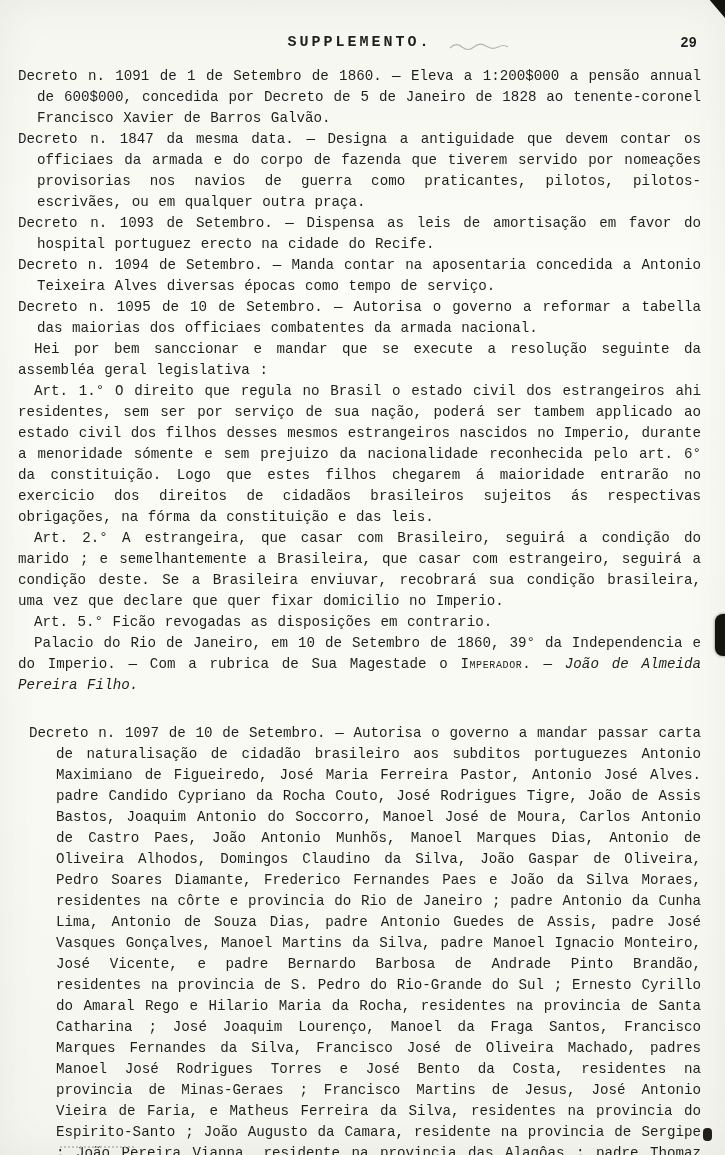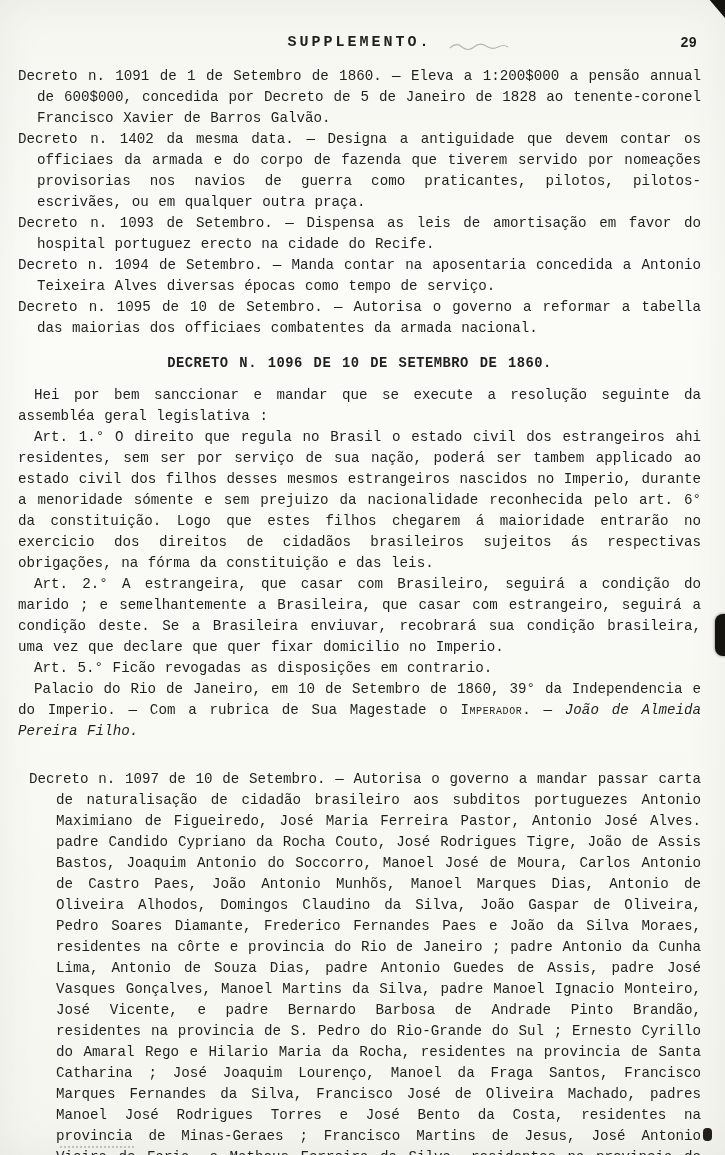--- a/index.html
+++ b/index.html
@@ -109,27 +109,26 @@
   <div class="header">
     <span>SUPPLEMENTO.</span>
     <span class="pagenum">29</span>
     <svg class="squiggle" width="64" height="10" viewBox="0 0 64 10">
       <path d="M2,6 q6,-6 12,-1 t12,0 t12,-1 t12,1 t10,0" stroke="#9a9a90" stroke-width="1.2" fill="none"></path>
     </svg>
   </div>
 
   <div>
     <p class="hang">Decreto n. 1091 de 1 de Setembro de 1860. — Eleva a 1:200$000 a pensão annual de 600$000, concedida por Decreto de 5 de Janeiro de 1828 ao tenente-coronel Francisco Xavier de Barros Galvão.</p>
-    <p class="hang">Decreto n. 1402 da mesma data. — Designa a antiguidade que devem contar os officiaes da armada e do corpo de fazenda que tiverem servido por nomeações provisorias nos navios de guerra como praticantes, pilotos, pilotos-escrivães, ou em qualquer outra praça.</p>
+    <p class="hang">Decreto n. 1847 da mesma data. — Designa a antiguidade que devem contar os officiaes da armada e do corpo de fazenda que tiverem servido por nomeações provisorias nos navios de guerra como praticantes, pilotos, pilotos-escrivães, ou em qualquer outra praça.</p>
     <p class="hang">Decreto n. 1093 de Setembro. — Dispensa as leis de amortisação em favor do hospital portuguez erecto na cidade do Recife.</p>
     <p class="hang">Decreto n. 1094 de Setembro. — Manda contar na aposentaria concedida a Antonio Teixeira Alves diversas épocas como tempo de serviço.</p>
     <p class="hang">Decreto n. 1095 de 10 de Setembro. — Autorisa o governo a reformar a tabella das maiorias dos officiaes combatentes da armada nacional.</p>
   </div>
 
-  <p class="decree-heading">DECRETO N. 1096 DE 10 DE SETEMBRO DE 1860.</p>
 
 
   <p class="body-par">Hei por bem sanccionar e mandar que se execute a resolução seguinte da assembléa geral legislativa :</p>
   <p class="body-par">Art. 1.° O direito que regula no Brasil o estado civil dos estrangeiros ahi residentes, sem ser por serviço de sua nação, poderá ser tambem applicado ao estado civil dos filhos desses mesmos estrangeiros nascidos no Imperio, durante a menoridade sómente e sem prejuizo da nacionalidade reconhecida pelo art. 6° da constituição. Logo que estes filhos chegarem á maioridade entrarão no exercicio dos direitos de cidadãos brasileiros sujeitos ás respectivas obrigações, na fórma da constituição e das leis.</p>
   <p class="body-par">Art. 2.° A estrangeira, que casar com Brasileiro, seguirá a condição do marido ; e semelhantemente a Brasileira, que casar com estrangeiro, seguirá a condição deste. Se a Brasileira enviuvar, recobrará sua condição brasileira, uma vez que declare que quer fixar domicilio no Imperio.</p>
   <p class="body-par">Art. 5.° Ficão revogadas as disposições em contrario.</p>
 
   <p class="body-par closing-par"><span>Palacio do Rio de Janeiro, em 10 de Setembro de 1860, 39° da Independencia e do Imperio. — Com a rubrica de Sua Magestade o </span><span class="smallcaps">Imperador</span><span>. — </span><em>João de Almeida Pereira Filho.</em></p>
 
   <p class="decree-1097">Decreto n. 1097 de 10 de Setembro. — Autorisa o governo a mandar passar carta de naturalisação de cidadão brasileiro aos subditos portuguezes Antonio Maximiano de Figueiredo, José Maria Ferreira Pastor, Antonio José Alves. padre Candido Cypriano da Rocha Couto, José Rodrigues Tigre, João de Assis Bastos, Joaquim Antonio do Soccorro, Manoel José de Moura, Carlos Antonio de Castro Paes, João Antonio Munhõs, Manoel Marques Dias, Antonio de Oliveira Alhodos, Domingos Claudino da Silva, João Gaspar de Oliveira, Pedro Soares Diamante, Frederico Fernandes Paes e João da Silva Moraes, residentes na côrte e provincia do Rio de Janeiro ; padre Antonio da Cunha Lima, Antonio de Souza Dias, padre Antonio Guedes de Assis, padre José Vasques Gonçalves, Manoel Martins da Silva, padre Manoel Ignacio Monteiro, José Vicente, e padre Bernardo Barbosa de Andrade Pinto Brandão, residentes na provincia de S. Pedro do Rio-Grande do Sul ; Ernesto Cyrillo do Amaral Rego e Hilario Maria da Rocha, residentes na provincia de Santa Catharina ; José Joaquim Lourenço, Manoel da Fraga Santos, Francisco Marques Fernandes da Silva, Francisco José de Oliveira Machado, padres Manoel José Rodrigues Torres e José Bento da Costa, residentes na provincia de Minas-Geraes ; Francisco Martins de Jesus, José Antonio Vieira de Faria, e Matheus Ferreira da Silva, residentes na provincia do Espirito-Santo ; João Augusto da Camara, residente na provincia de Sergipe ; João Pereira Vianna, residente na provincia das Alagôas ; padre Thomaz Coelho Estima, residente na provincia da Parahyba ; Antonio Pinto Teixeira, residente na provincia do Ceará ; Joaquim Pinto de Moura, residente na provincia do</p>

